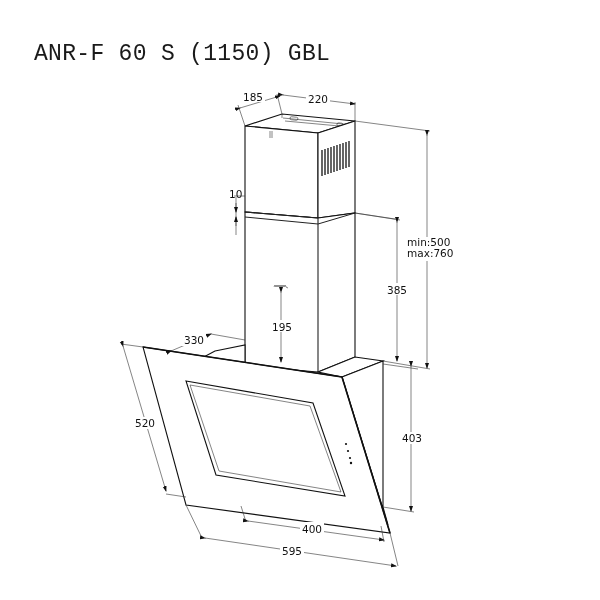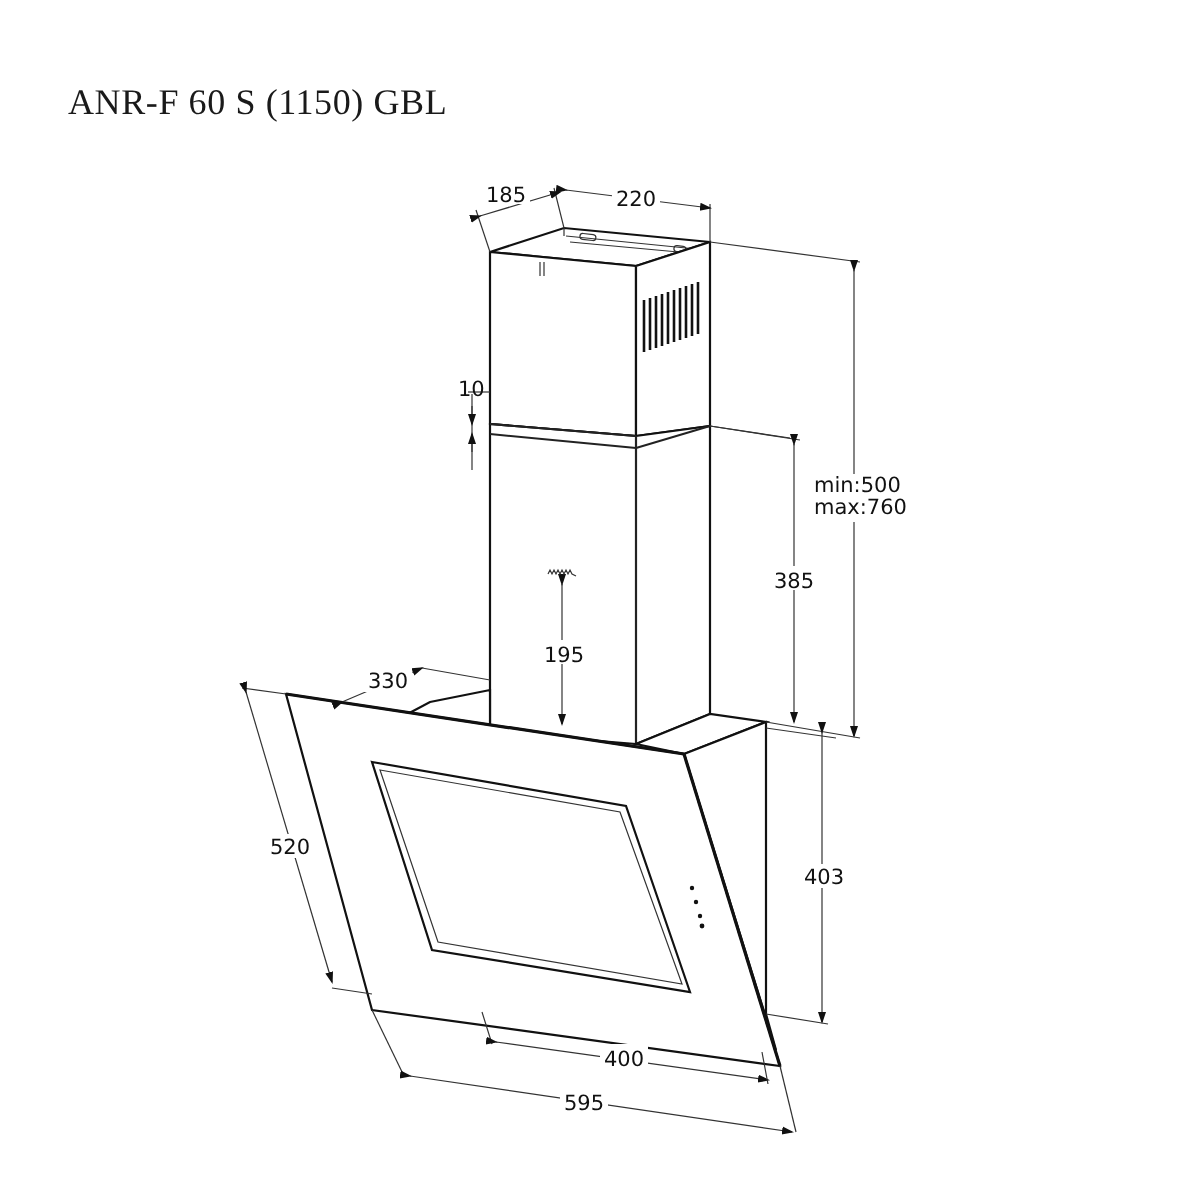--- a/index.html
+++ b/index.html
@@ -1,20 +1,20 @@
 <!DOCTYPE html>
 <html><head>
   <meta charset="utf-8">
   <style>
     html, body { margin: 0; padding: 0; background: #ffffff; }
     body { width: 600px; height: 600px; position: relative; overflow: hidden; font-family: "DejaVu Sans", sans-serif; }
     .title {
       position: absolute; left: 34px; top: 41px;
-      font-family: Liberation Serif, serif;
-      font-size: 18px; color: #1a1a1a; letter-spacing: 0.3px;
+      font-family: Liberation Mono, monospace;
+      font-size: 23px; color: #1a1a1a; letter-spacing: 0.3px;
     }
     svg { position: absolute; left: 0; top: 0; }
     .dim { font-family: "DejaVu Sans", sans-serif; font-size: 10.5px; fill: #111; }
     .ln { stroke: #222; fill: none; }
     .thin { stroke: #333; stroke-width: 0.6; fill: none; }
     .body { stroke: #111; stroke-width: 1.1; fill: #fff; }
     .heavy { stroke: #111; stroke-width: 1.6; fill: none; }
   </style>
 </head>
 <body>

